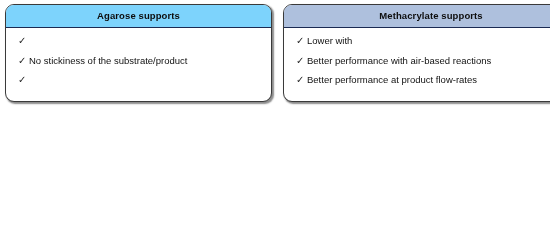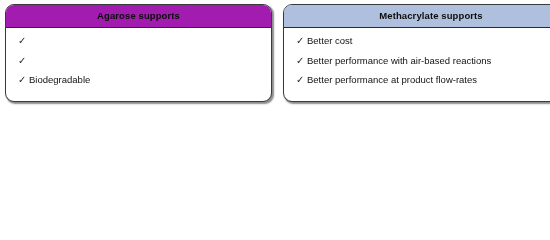--- a/index.html
+++ b/index.html
@@ -38,21 +38,21 @@
 
   .panel-header {
     position: relative;
     height: 23px;
     display: flex;
     align-items: center;
     justify-content: center;
     border-bottom: 1.5px solid #1b2a52;
     box-sizing: border-box;
   }
-  .panel-left  .panel-header { background: #a21caf; }
+  .panel-left  .panel-header { background: #7dd3fc; }
   .panel-right .panel-header { background: #aec0dd; }
 
   .panel-title {
     font-size: 9.5px;
     font-weight: bold;
     color: #0d0d0d;
     letter-spacing: 0.1px;
     line-height: 1;
     white-space: nowrap;
   }
@@ -99,38 +99,38 @@
     <div class="panel-header">
       <span class="panel-title">Agarose supports</span>
     </div>
     <div class="panel-body">
       <ul class="bullet-list">
         <li class="bullet-item">
           <span class="check-icon">✓</span>
         </li>
         <li class="bullet-item">
           <span class="check-icon">✓</span>
+          <span class="bullet-text">No stickiness of the substrate/product</span>
         </li>
         <li class="bullet-item">
           <span class="check-icon">✓</span>
-          <span class="bullet-text">Biodegradable</span>
         </li>
       </ul>
     </div>
   </div>
 
   <div class="panel panel-right">
     <div class="panel-header">
       <span class="panel-title">Methacrylate supports</span>
     </div>
     <div class="panel-body">
       <ul class="bullet-list">
         <li class="bullet-item">
           <span class="check-icon">✓</span>
-          <span class="bullet-text">Better cost</span>
+          <span class="bullet-text">Lower with</span>
         </li>
         <li class="bullet-item">
           <span class="check-icon">✓</span>
           <span class="bullet-text">Better performance with air-based reactions</span>
         </li>
         <li class="bullet-item">
           <span class="check-icon">✓</span>
           <span class="bullet-text">Better performance at product flow-rates</span>
         </li>
       </ul>

